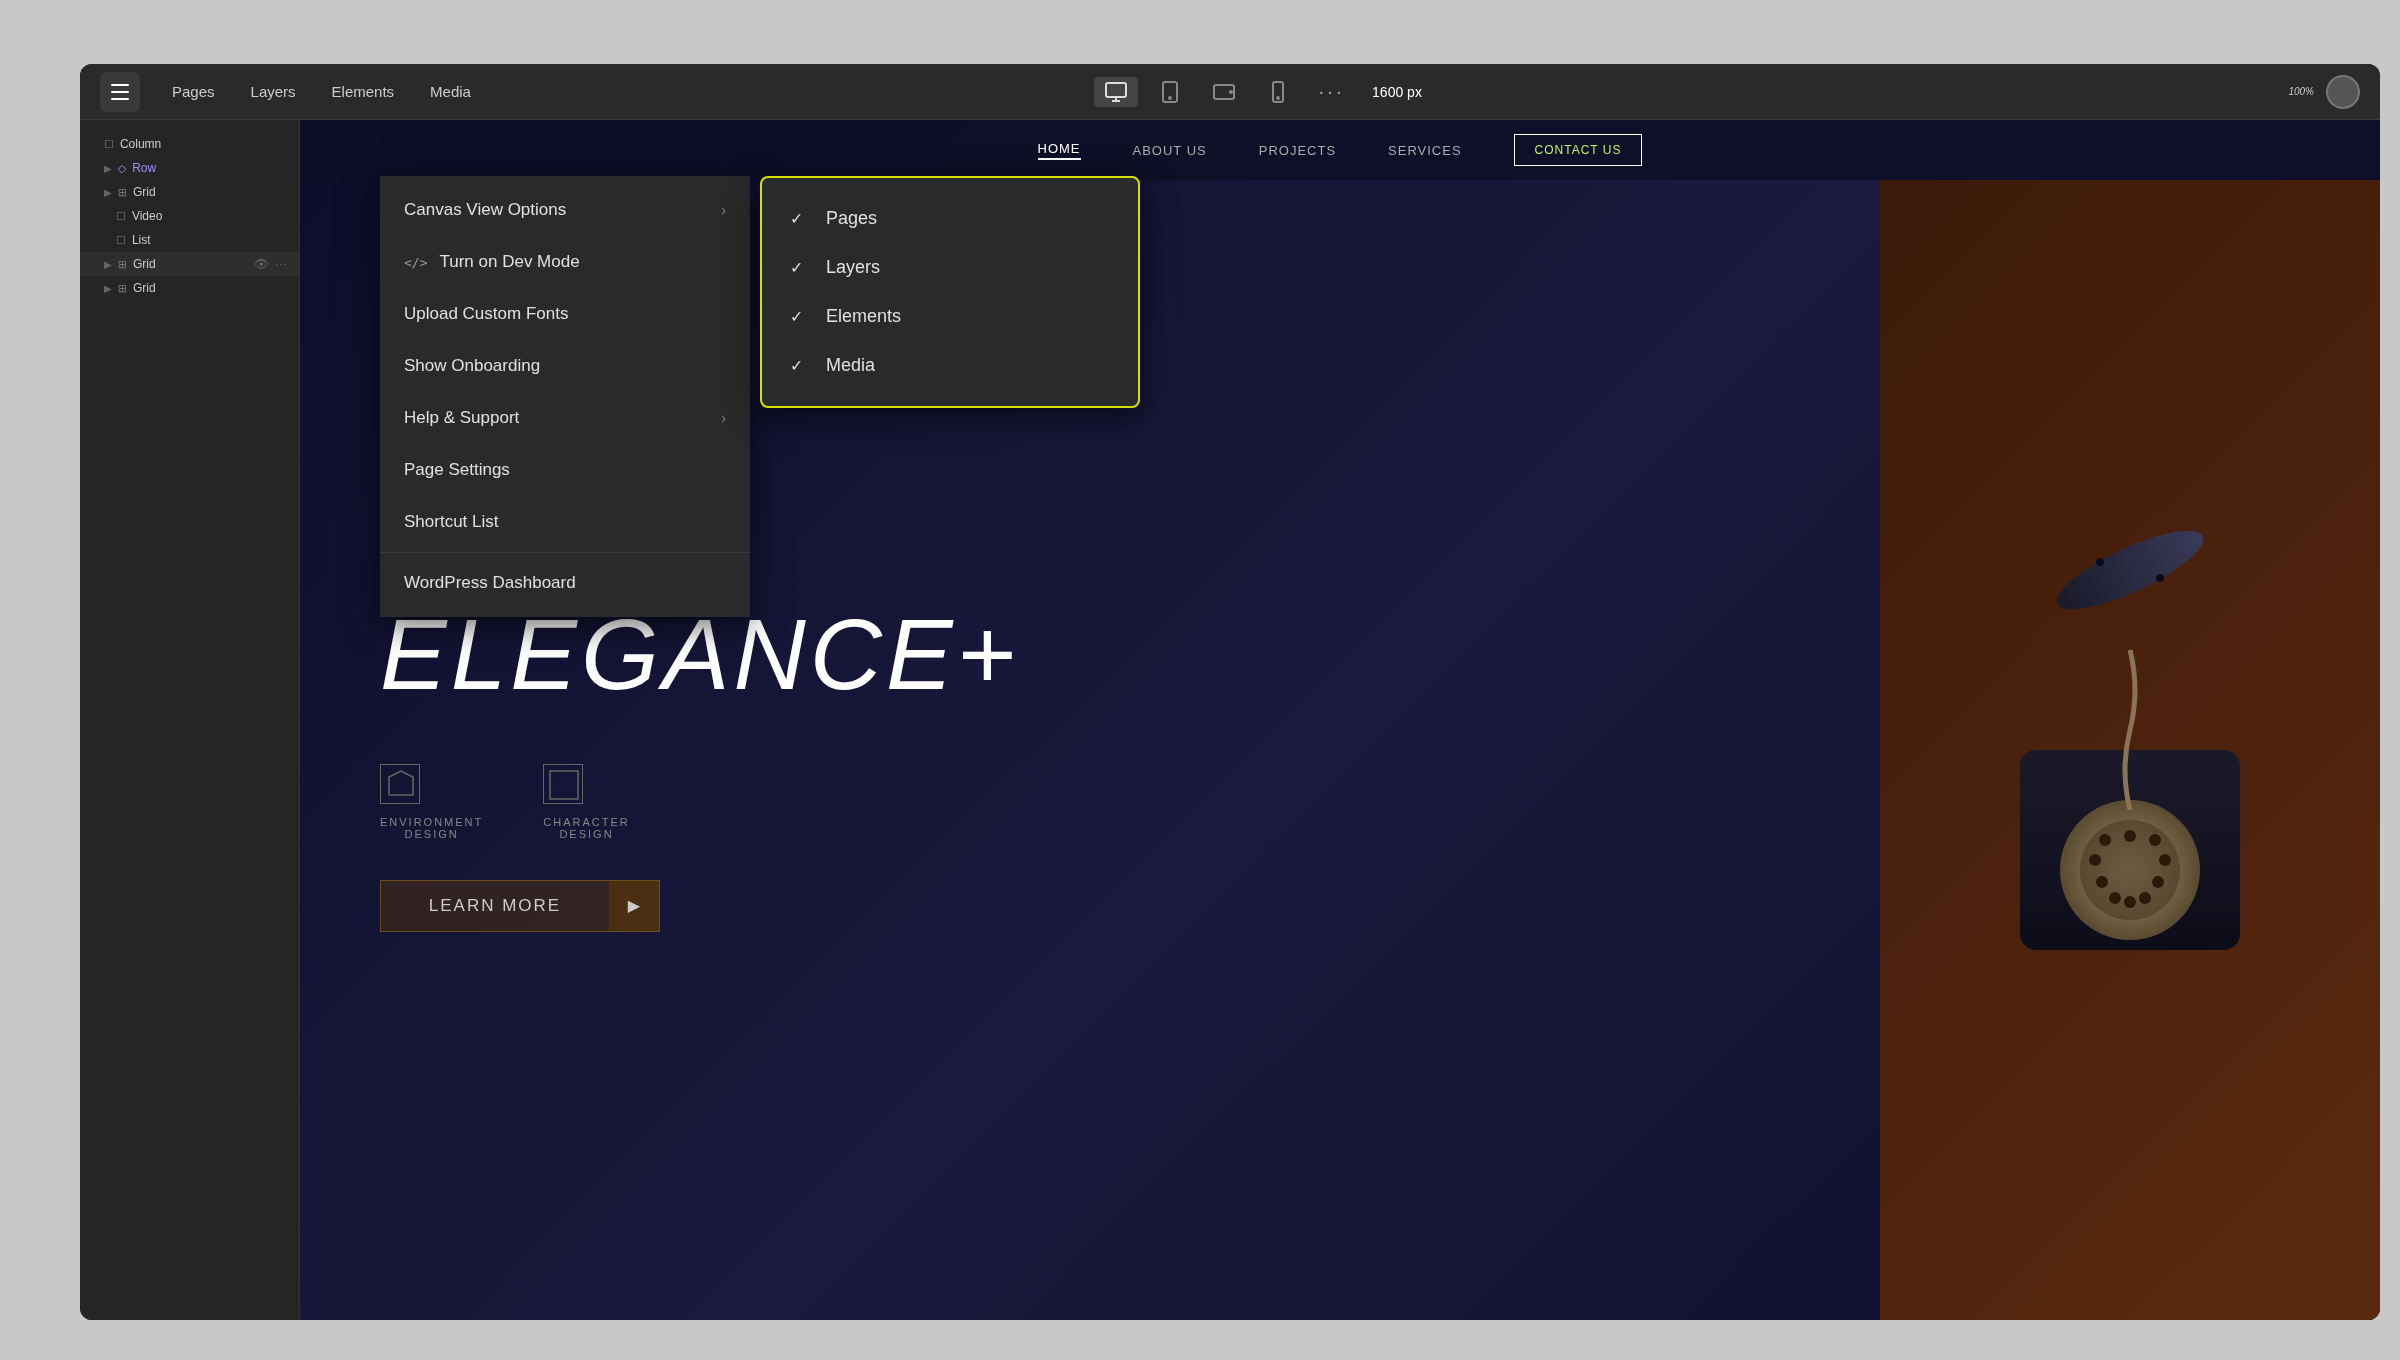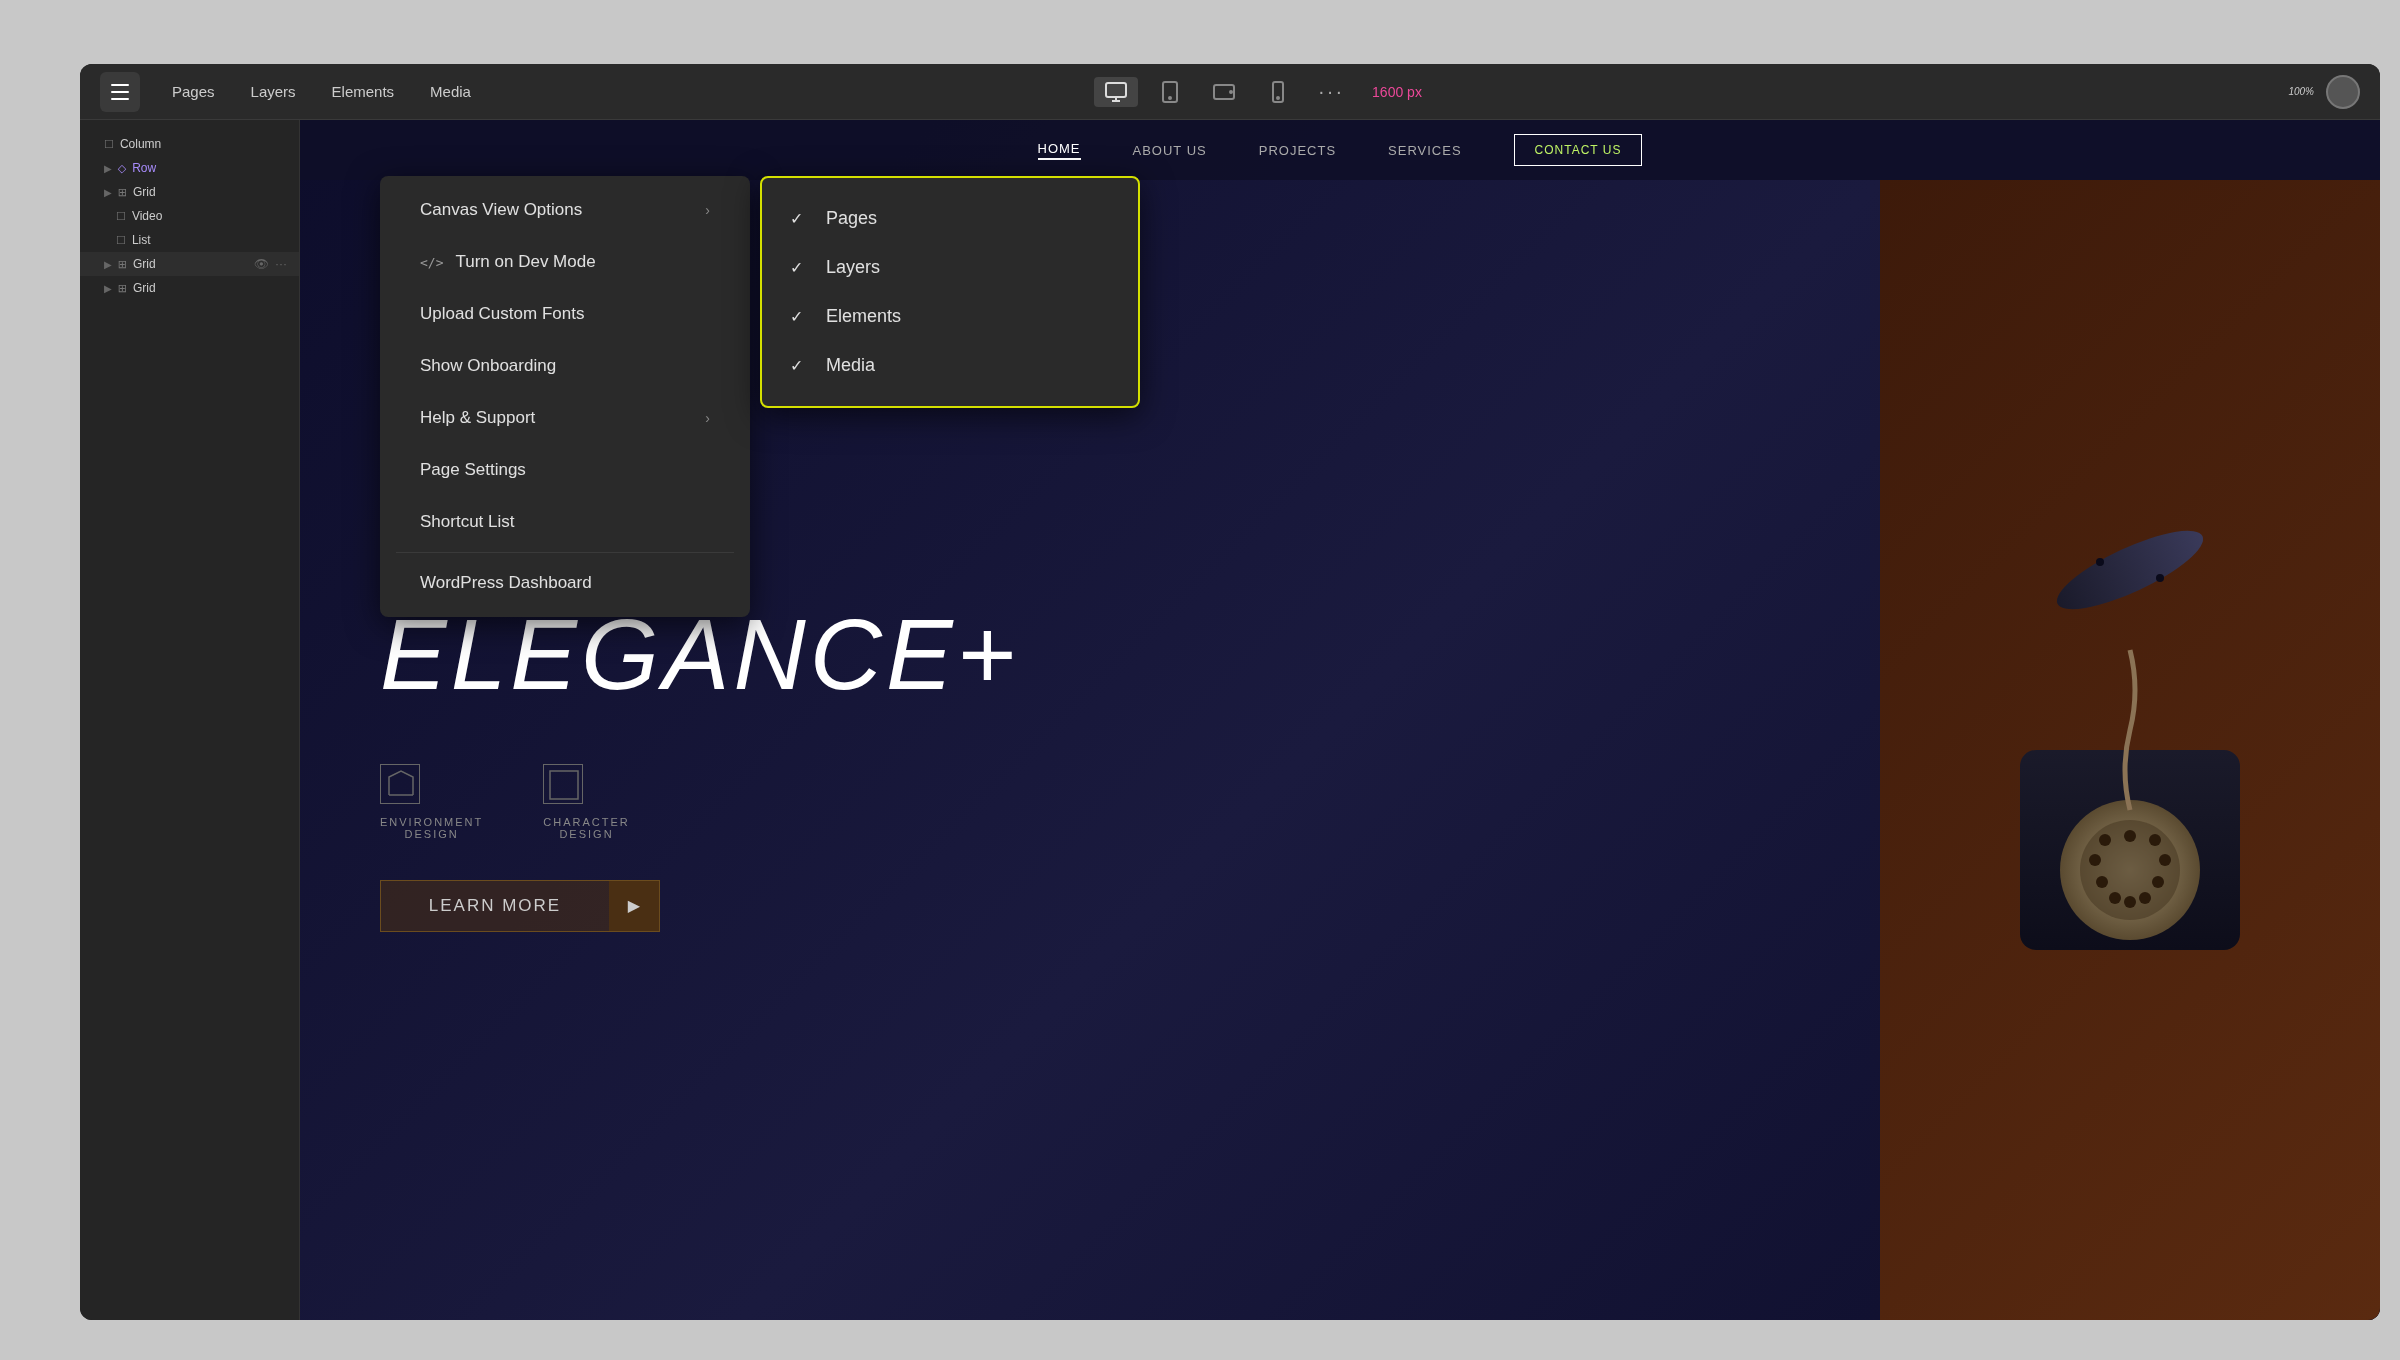--- a/index.html
+++ b/index.html
@@ -97,21 +97,21 @@
 
     .more-btn {
       color: #aaa;
       font-size: 20px;
       cursor: pointer;
       padding: 0 8px;
       letter-spacing: 2px;
     }
 
     .px-display {
-      color: #ec4899;
+      color: #ffffff;
       font-size: 14px;
       margin-left: 10px;
     }
 
     .topbar-right {
       flex: 1;
       display: flex;
       justify-content: flex-end;
       align-items: center;
       gap: 12px;
@@ -318,23 +318,23 @@
       justify-content: center;
     }
 
     
     .main-menu {
       position: absolute;
       top: 56px;
       left: 80px;
       width: 370px;
       background: #2a2a2a;
-      border-radius: 8px;
+      border-radius: 0;
       z-index: 20;
-      padding: 8px 16px;
+      padding: 8px 0;
       box-shadow: 0 8px 32px rgba(0,0,0,0.6);
     }
 
     .menu-item {
       display: flex;
       align-items: center;
       padding: 16px 24px;
       color: #e0e0e0;
       font-size: 17px;
       cursor: pointer;

